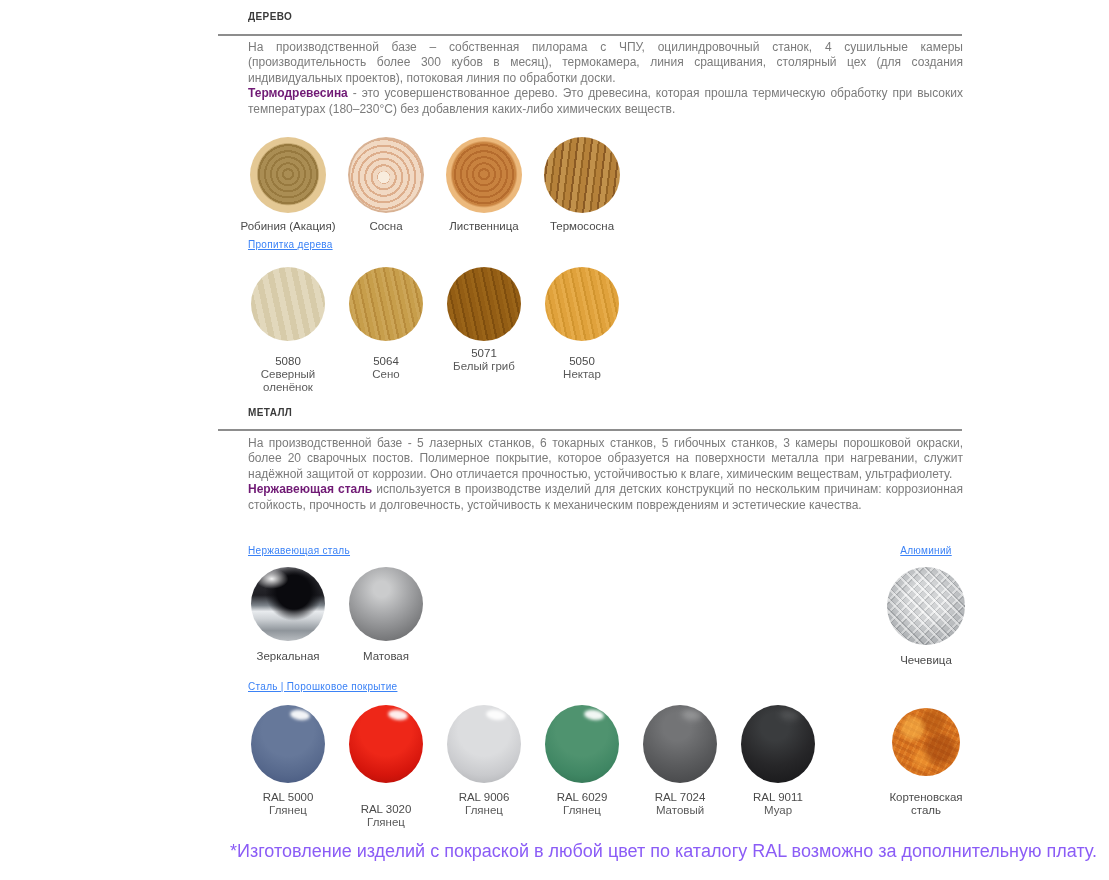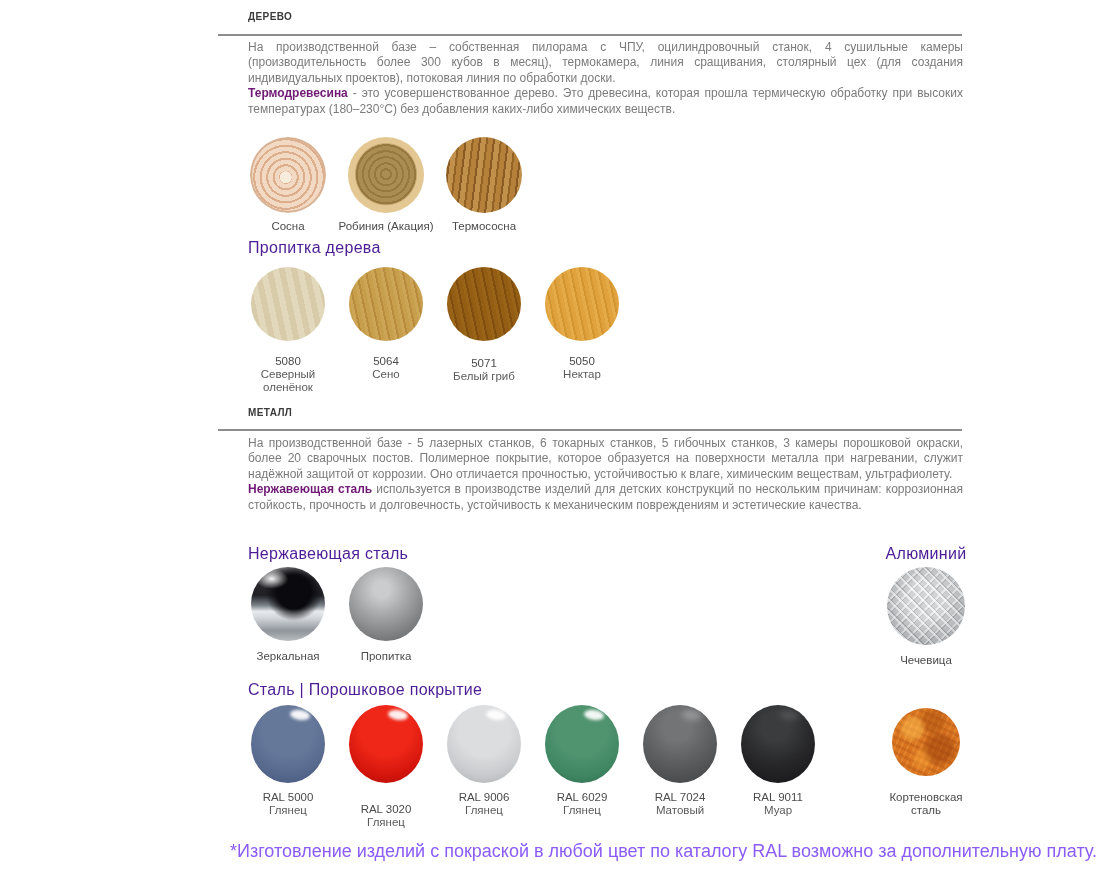--- a/index.html
+++ b/index.html
@@ -7,21 +7,21 @@
         font-family:"Liberation Sans","DejaVu Sans",sans-serif;}
 
   .sec-title{position:absolute;font-size:10px;font-weight:700;color:#3a3a3a;letter-spacing:.4px;}
   .rule{position:absolute;left:218px;width:744px;height:2px;background:#8d8d8d;}
 
   .bodytext{position:absolute;left:248px;width:715px;font-size:12px;line-height:15.4px;
             color:#7b7b7b;text-align:justify;}
   .bodytext p{margin:0;}
   .boldlead{font-weight:700;color:#701a75;}
 
-  .subhead{position:absolute;font-size:16px;color:#4c1d95;letter-spacing:.3px;}
+  .subhead{position:absolute;font-size:10px;color:#3b82f6;letter-spacing:.3px;text-decoration:underline;}
 
   .row{position:absolute;display:flex;}
   .col{width:98px;display:flex;flex-direction:column;align-items:center;}
   .circ{border-radius:50%;flex:0 0 auto;}
   .lbl{font-size:11.5px;color:#4b4b4b;text-align:center;line-height:13px;white-space:pre-line;margin-top:7px;}
   .lbl2{font-size:11.5px;color:#5a5a5a;text-align:center;line-height:13px;white-space:pre-line;}
 
   
   .d76{width:76px;height:76px;}
   .d74{width:74px;height:74px;}
@@ -87,26 +87,30 @@
   <div class="sec-title" style="left:248px;top:11px;">ДЕРЕВО</div>
   <div class="rule" style="top:34px;"></div>
 
   <div class="bodytext" style="top:40px;">
     <p>На производственной базе – собственная пилорама с ЧПУ, оцилиндровочный станок, 4 сушильные камеры (производительность более 300 кубов в месяц), термокамера, линия сращивания, столярный цех (для создания индивидуальных проектов), потоковая линия по обработки доски.</p>
     <p><span class="boldlead">Термодревесина</span><span> - это усовершенствованное дерево. Это древесина, которая прошла термическую обработку при высоких температурах (180–230°С) без добавления каких-либо химических веществ.</span></p>
   </div>
 
   <div class="row" style="left:239px;top:137px;">
     <div class="col">
+      <div class="circ d76 sw-robinia"></div>
+      <div class="lbl">Робиния (Акация)</div>
+    </div>
+    <div class="col">
       <div class="circ d76 sw-pine"></div>
       <div class="lbl">Сосна</div>
     </div>
     <div class="col">
-      <div class="circ d76 sw-robinia"></div>
-      <div class="lbl">Робиния (Акация)</div>
+      <div class="circ d76 sw-larch"></div>
+      <div class="lbl">Лиственница</div>
     </div>
     <div class="col">
       <div class="circ d76 sw-thermo"></div>
       <div class="lbl">Термососна</div>
     </div>
   </div>
 
   <div class="subhead" style="left:248px;top:239px;">Пропитка дерева</div>
 
   <div class="row" style="left:239px;top:267px;">
@@ -116,21 +120,21 @@
       <div class="lbl2">Северный
 оленёнок</div>
     </div>
     <div class="col">
       <div class="circ d74 sw-5064"></div>
       <div class="lbl" style="margin-top:14px;">5064</div>
       <div class="lbl2">Сено</div>
     </div>
     <div class="col">
       <div class="circ d74 sw-5071"></div>
-      <div class="lbl" style="margin-top:16px;">5071</div>
+      <div class="lbl" style="margin-top:6px;">5071</div>
       <div class="lbl2">Белый гриб</div>
     </div>
     <div class="col">
       <div class="circ d74 sw-5050"></div>
       <div class="lbl" style="margin-top:14px;">5050</div>
       <div class="lbl2">Нектар</div>
     </div>
   </div>
 
   <div class="sec-title" style="left:248px;top:407px;">МЕТАЛЛ</div>
@@ -144,21 +148,21 @@
   <div class="subhead" style="left:248px;top:545px;">Нержавеющая сталь</div>
   <div class="subhead" style="left:858px;top:545px;width:136px;text-align:center;">Алюминий</div>
 
   <div class="row" style="left:239px;top:567px;">
     <div class="col">
       <div class="circ d74 sw-mirror"></div>
       <div class="lbl" style="margin-top:9px;">Зеркальная</div>
     </div>
     <div class="col">
       <div class="circ d74 sw-matte"></div>
-      <div class="lbl" style="margin-top:9px;">Пропитка</div>
+      <div class="lbl" style="margin-top:9px;">Матовая</div>
     </div>
   </div>
 
   <div class="side-item" style="left:858px;top:567px;width:136px;">
     <div class="circ sw-plate" style="width:78px;height:78px;"></div>
     <div class="lbl" style="margin-top:9px;">Чечевица</div>
   </div>
 
   <div class="subhead" style="left:248px;top:681px;">Сталь | Порошковое покрытие</div>
 

